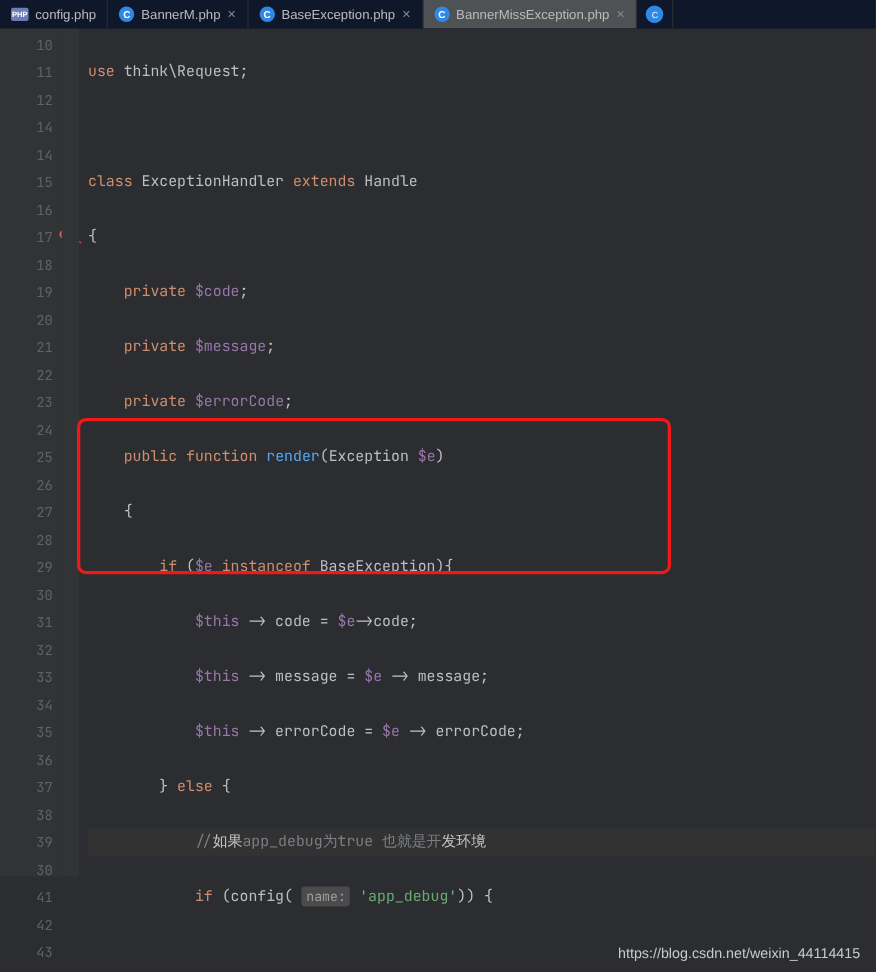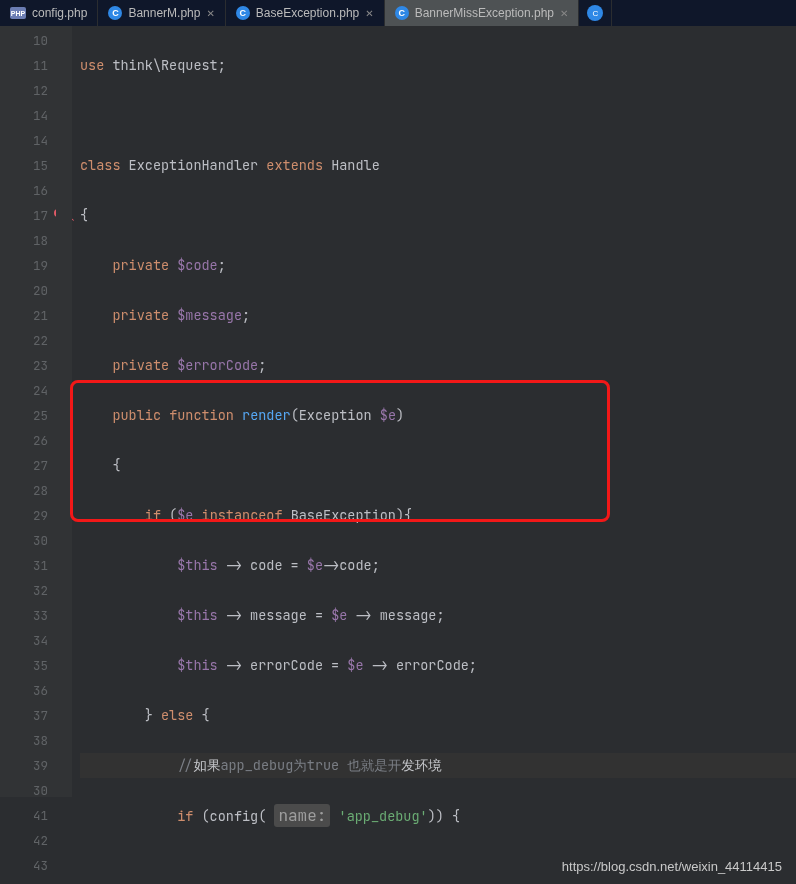--- a/index.html
+++ b/index.html
@@ -51,21 +51,21 @@
 .code {
   flex:1; padding:2px 0 0 8px; line-height:25px;
   white-space:pre; position:relative;
 }
 .line { height:25px; }
 .line.hl { background:#323232; }
 .k{color:#CF8E6D;} .fn{color:#56A8F5;}
 .var{color:#9876AA;} .str{color:#6AAB73;}
 .cm{color:#7A7E85;} .cmb{color:#C4C6CA;} .t{color:#BCBEC4;}
 .cls{color:#BCBEC4;}
-.param-hint{background:#4B4B4B;color:#9E9E9E;padding:1px 4px;border-radius:3px;font-size:16px;}
+.param-hint{background:#4B4B4B;color:#9E9E9E;padding:1px 4px;border-radius:3px;font-size:12px;}
 .redbox{
   position:absolute; left:70px; top:380px; width:540px; height:142px;
   border:3px solid #F21818; border-radius:8px; pointer-events:none;
 }
 .watermark{
   position:absolute; right:14px; bottom:10px;
   color:#C9C9C9; font-family:"Segoe UI",sans-serif; font-size:13px;
 }
 </style>
 </head>

